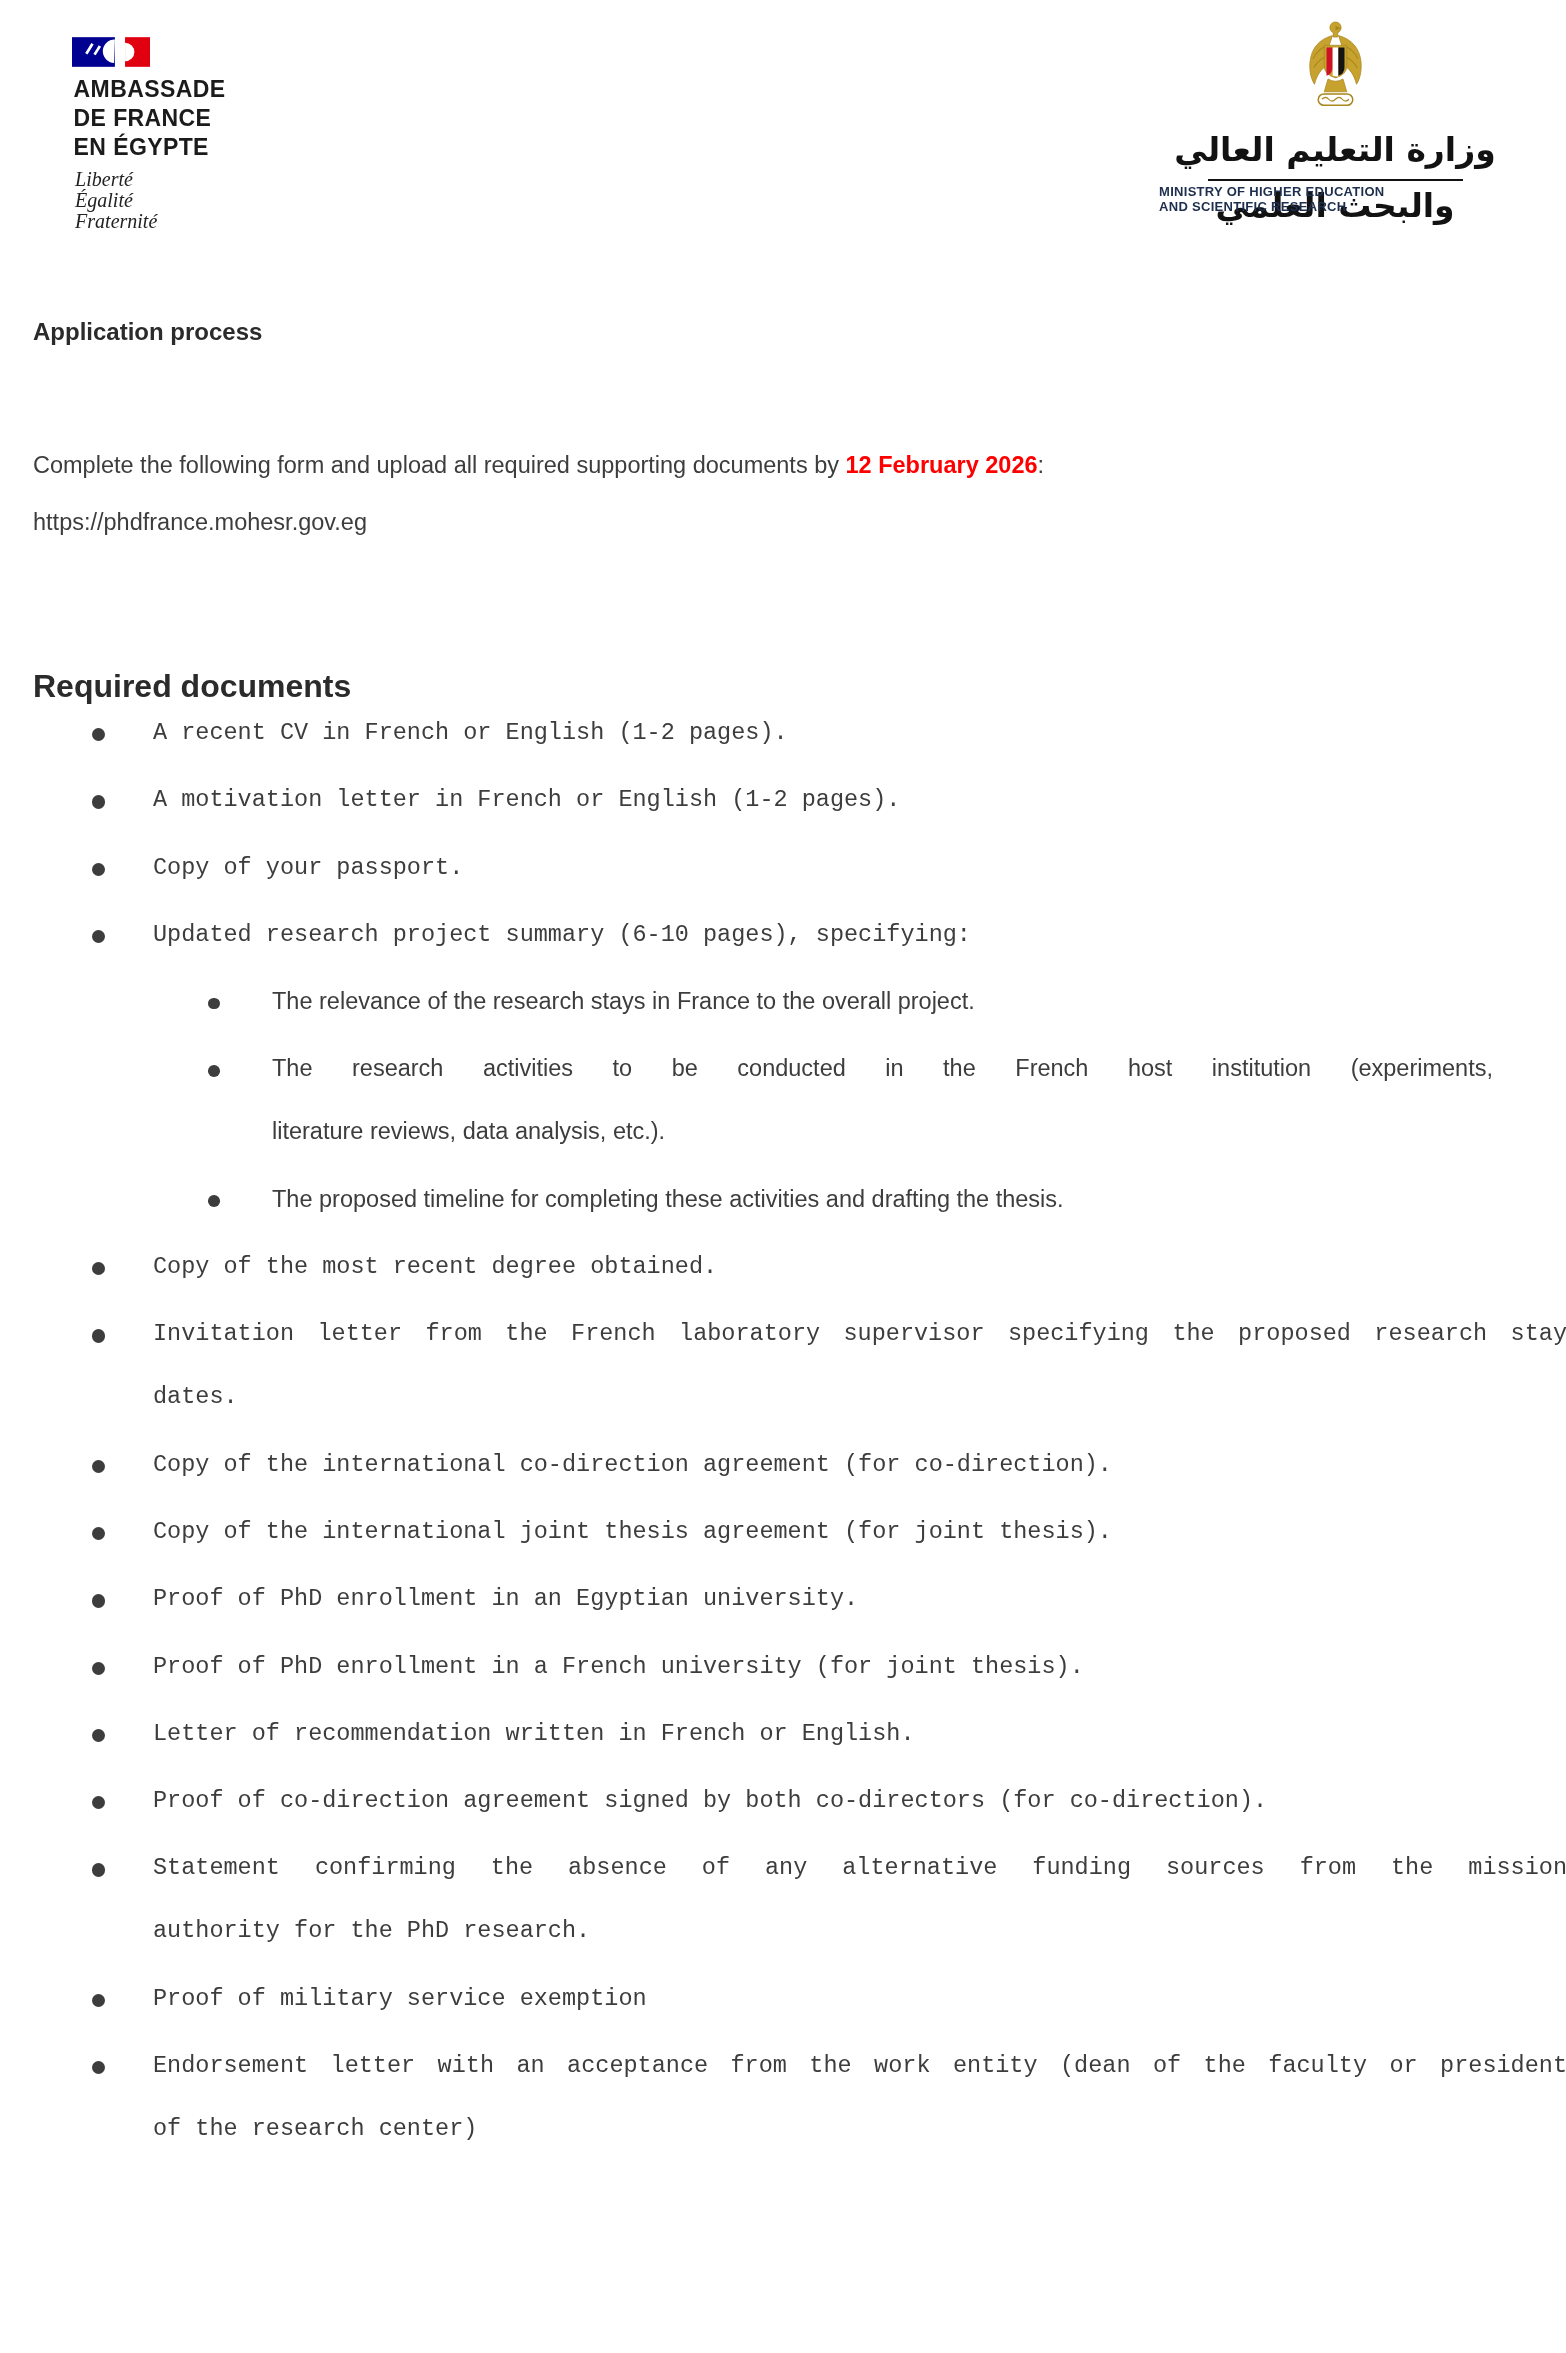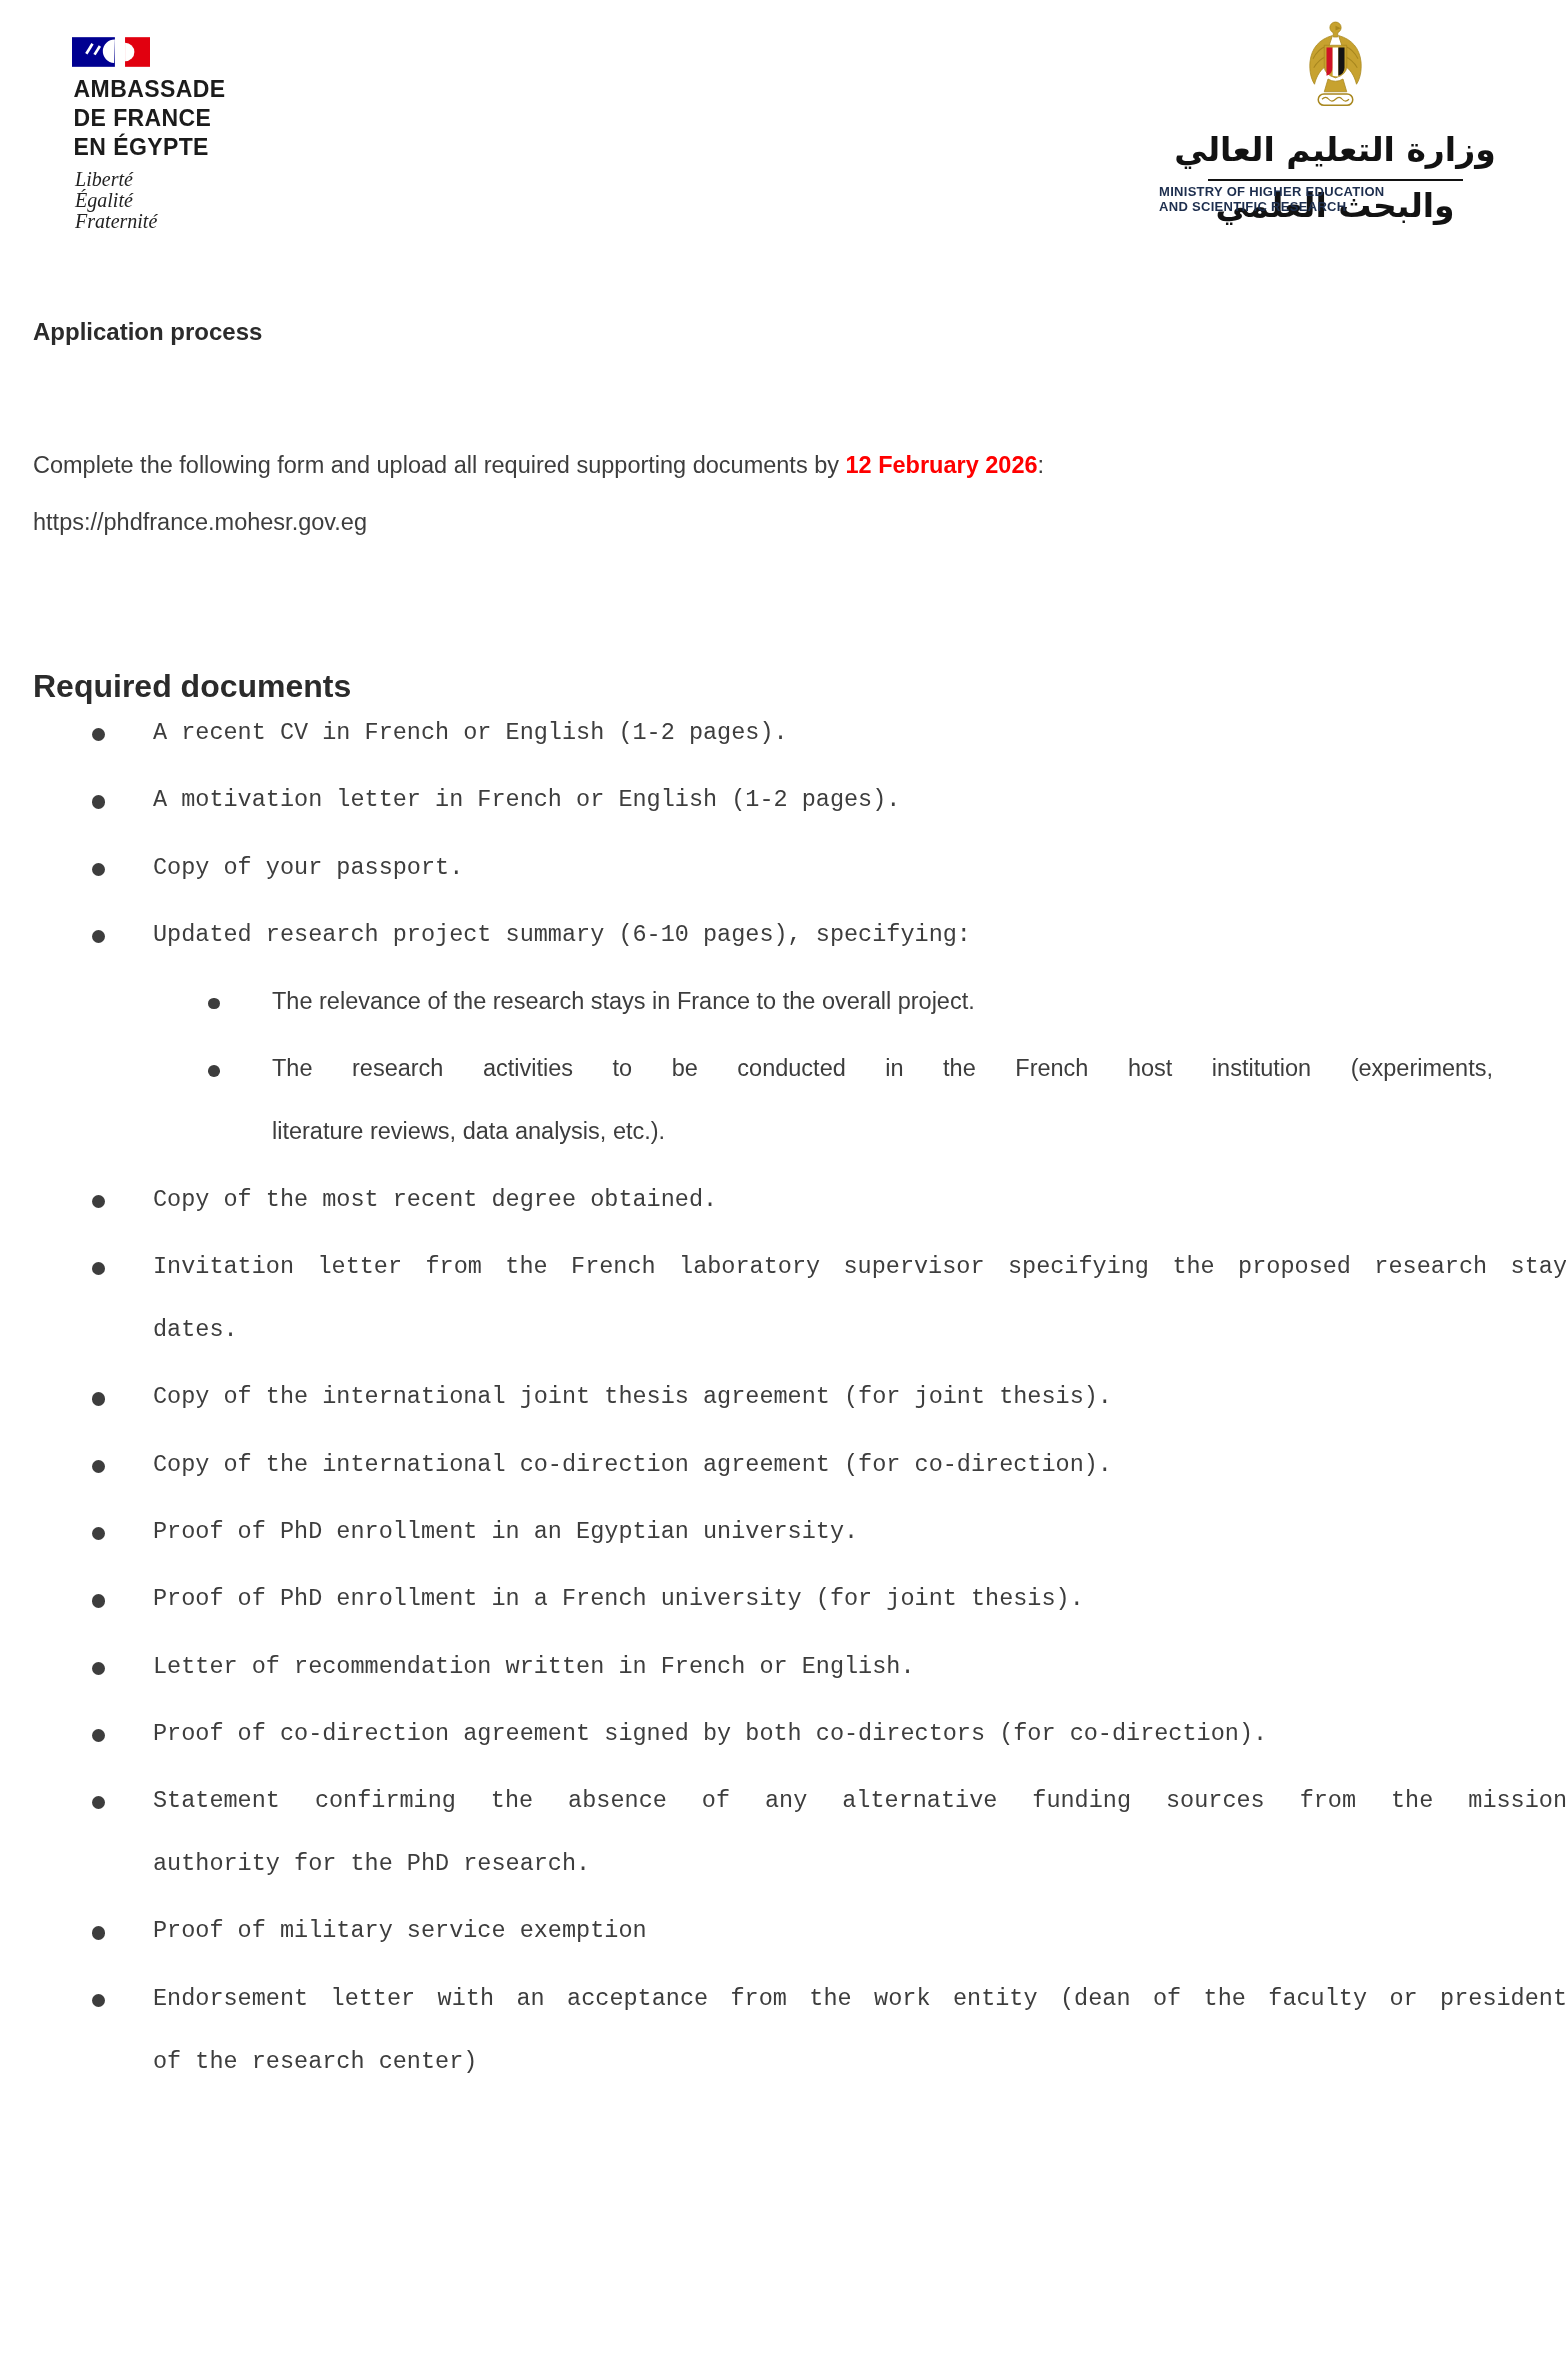--- a/index.html
+++ b/index.html
@@ -134,43 +134,49 @@
           <div class="line">The relevance of the research stays in France to the overall project.</div>
         </div>
       </div>
       <div class="bullet-item lvl2">
         <span class="marker"></span>
         <div class="btext">
           <div class="line just">The research activities to be conducted in the French host institution (experiments,</div>
           <div class="line">literature reviews, data analysis, etc.).</div>
         </div>
       </div>
+      <div class="bullet-item lvl2">
+        <span class="marker"></span>
+        <div class="btext">
+          <div class="line">The proposed timeline for completing these activities and drafting the thesis.</div>
+        </div>
+      </div>
       <div class="bullet-item lvl1">
         <span class="marker"></span>
         <div class="btext">
           <div class="line">Copy of the most recent degree obtained.</div>
         </div>
       </div>
       <div class="bullet-item lvl1">
         <span class="marker"></span>
         <div class="btext">
           <div class="line just">Invitation letter from the French laboratory supervisor specifying the proposed research stay</div>
           <div class="line">dates.</div>
         </div>
       </div>
       <div class="bullet-item lvl1">
         <span class="marker"></span>
         <div class="btext">
+          <div class="line">Copy of the international co-direction agreement (for co-direction).</div>
+        </div>
+      </div>
+      <div class="bullet-item lvl1">
+        <span class="marker"></span>
+        <div class="btext">
           <div class="line">Copy of the international joint thesis agreement (for joint thesis).</div>
-        </div>
-      </div>
-      <div class="bullet-item lvl1">
-        <span class="marker"></span>
-        <div class="btext">
-          <div class="line">Copy of the international co-direction agreement (for co-direction).</div>
         </div>
       </div>
       <div class="bullet-item lvl1">
         <span class="marker"></span>
         <div class="btext">
           <div class="line">Proof of PhD enrollment in an Egyptian university.</div>
         </div>
       </div>
       <div class="bullet-item lvl1">
         <span class="marker"></span>

